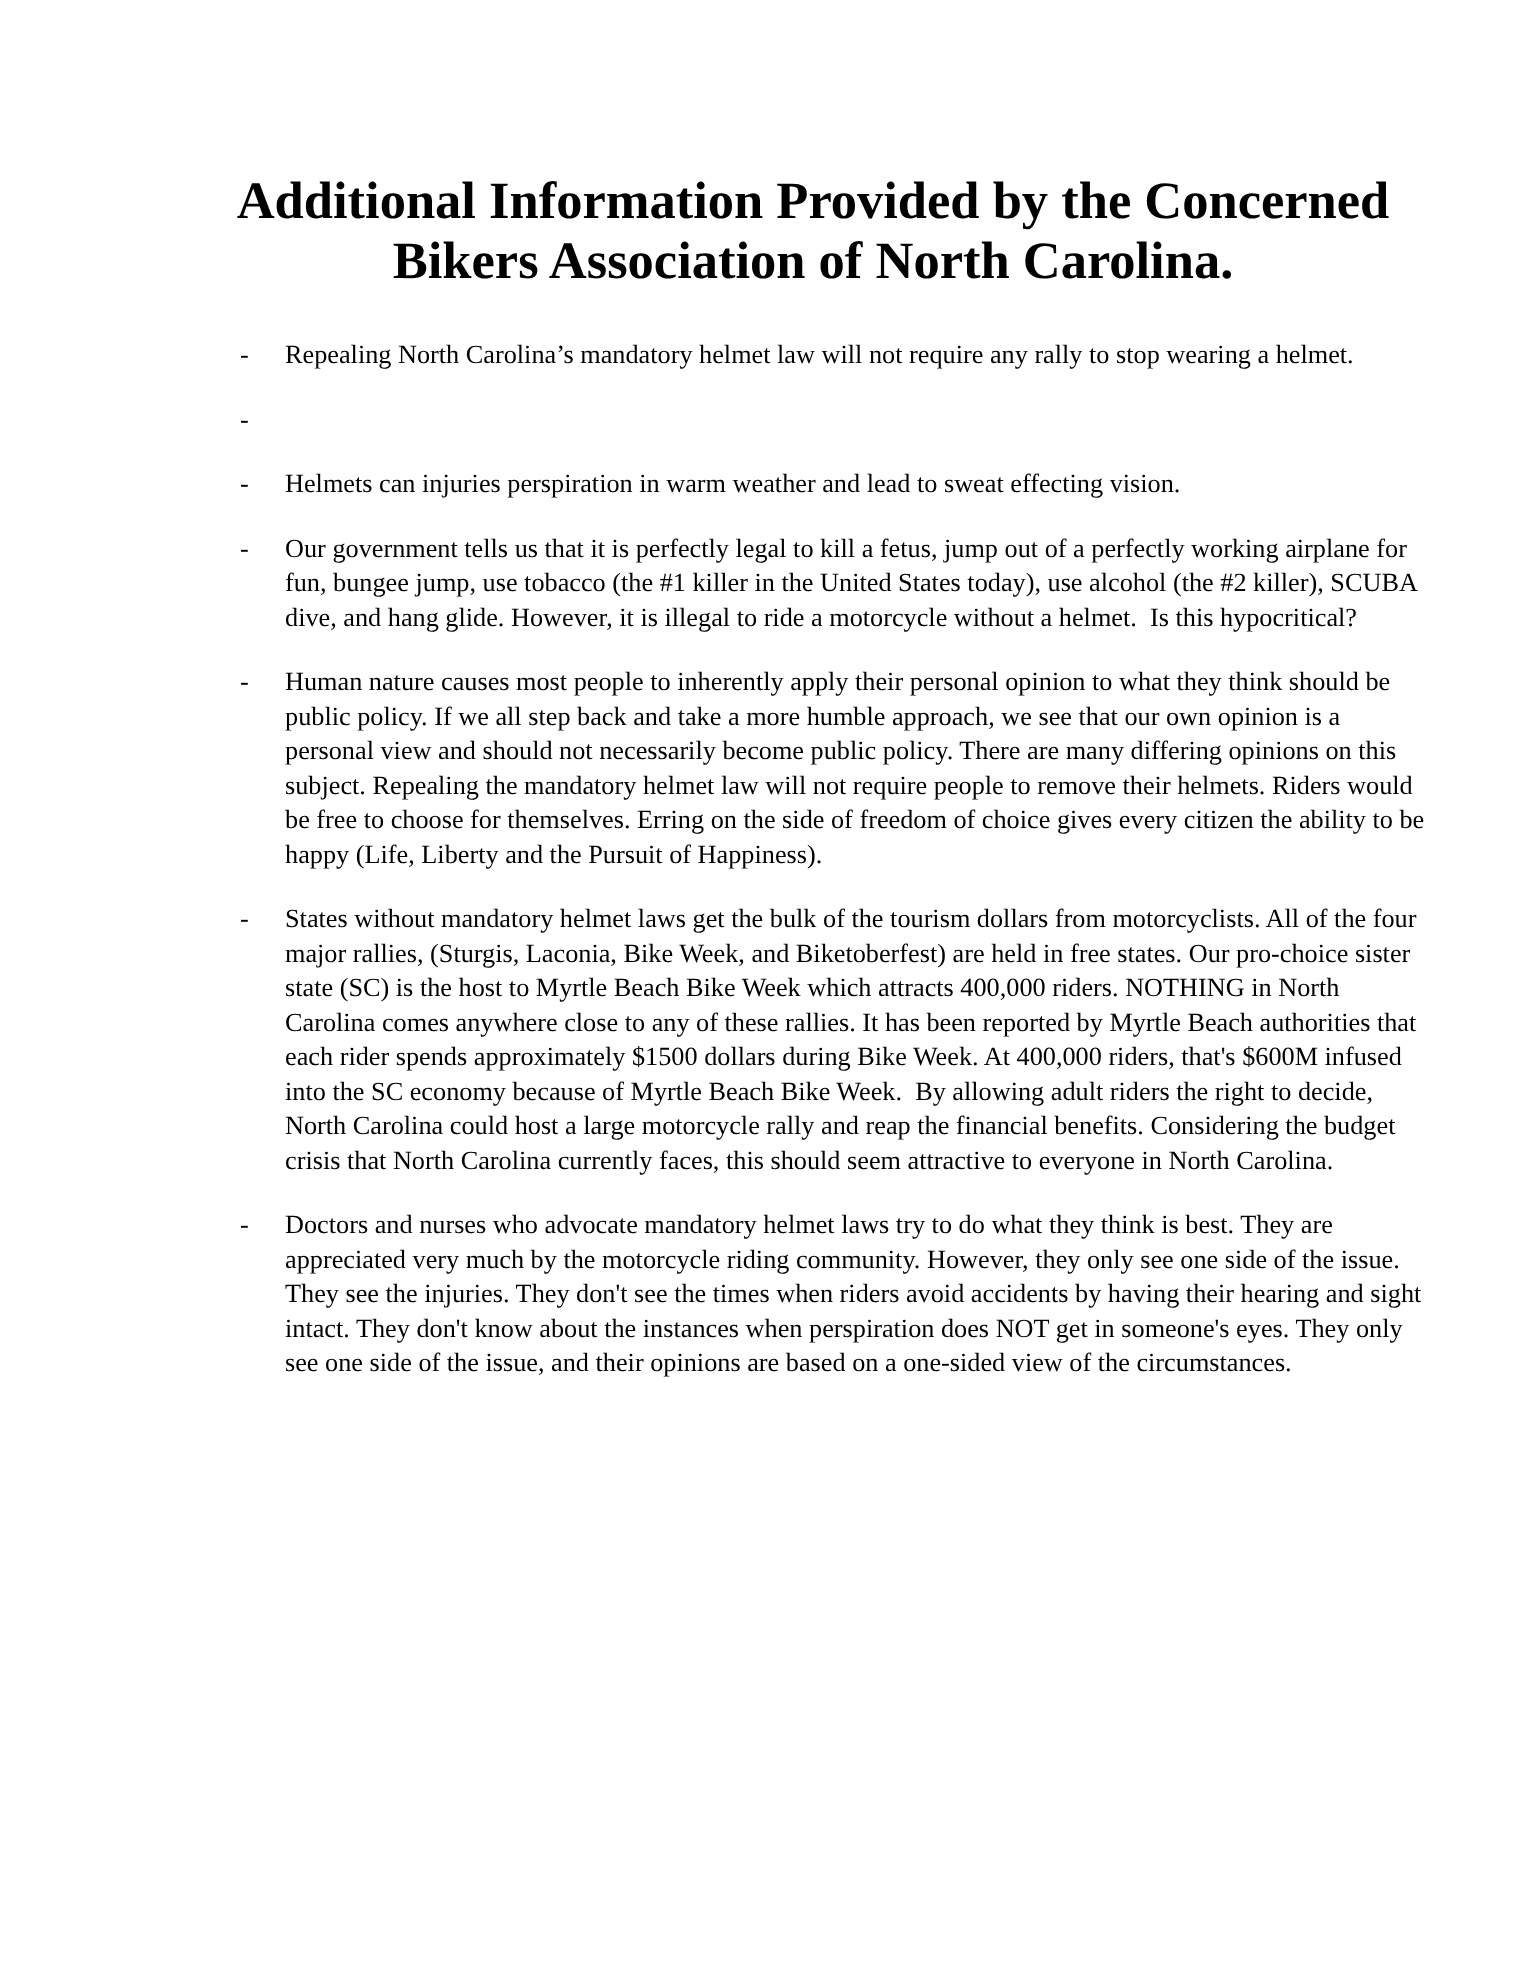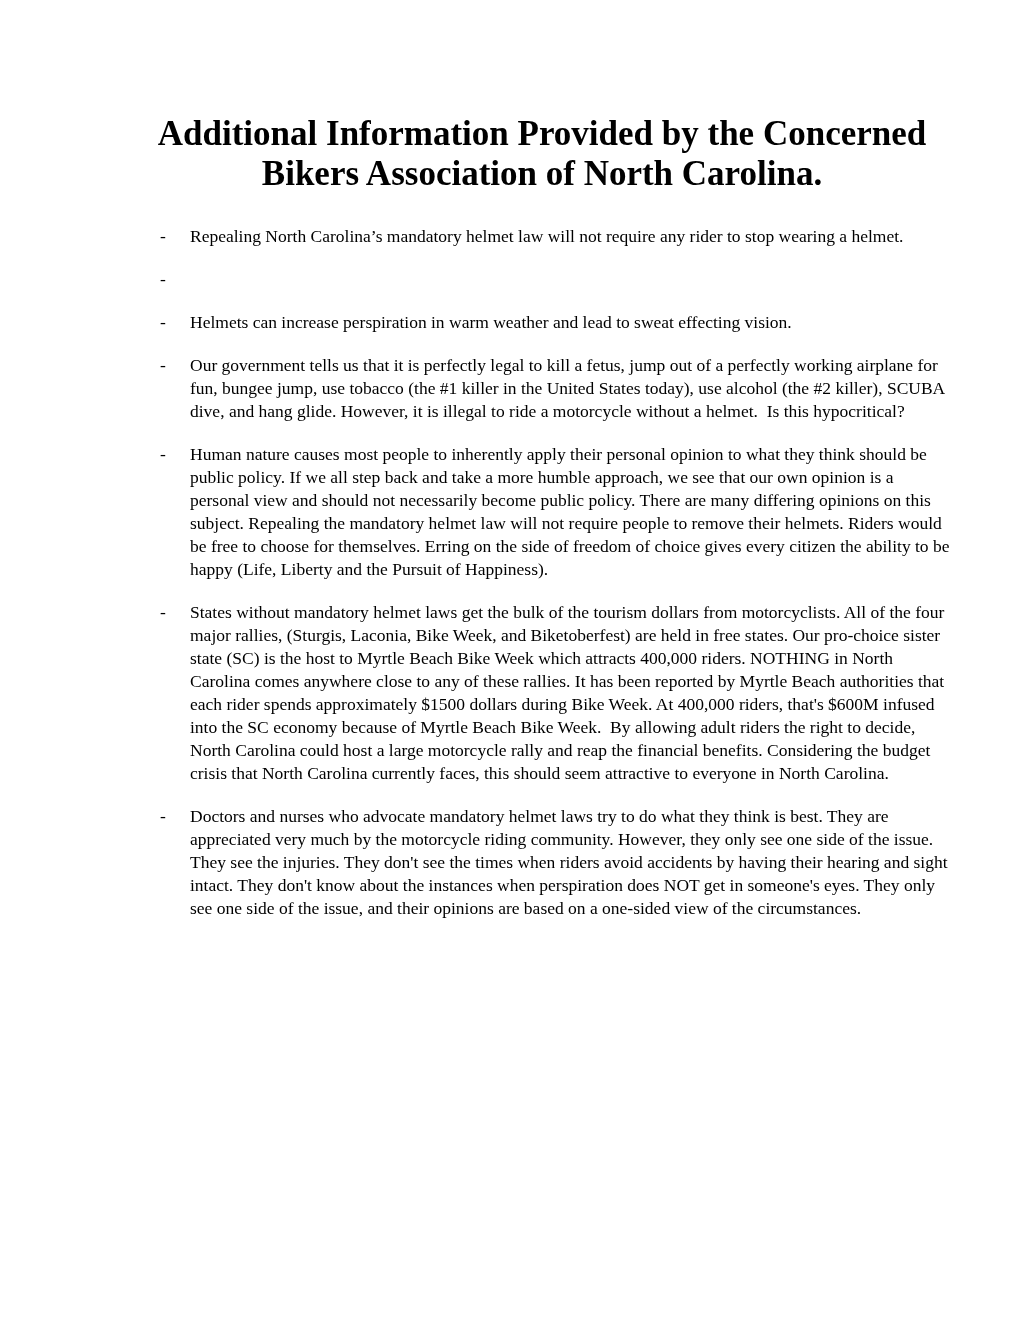--- a/index.html
+++ b/index.html
@@ -56,28 +56,28 @@
 </head>
 <body>
 
 <div class="page">
   <h1 class="doc-title">Additional Information Provided by the Concerned
 Bikers Association of North Carolina.</h1>
 
   <div class="bullet-list">
     <div class="bullet-item">
       <span class="bullet-dash">-</span>
-      <span class="bullet-text">Repealing North Carolina’s mandatory helmet law will not require any rider to stop wearing a helmet.</span>
+      <span class="bullet-text">Repealing North Carolina’s mandatory helmet law will not require any rally to stop wearing a helmet.</span>
     </div>
     <div class="bullet-item">
       <span class="bullet-dash">-</span>
     </div>
     <div class="bullet-item">
       <span class="bullet-dash">-</span>
-      <span class="bullet-text">Helmets can increase perspiration in warm weather and lead to sweat effecting vision.</span>
+      <span class="bullet-text">Helmets can injuries perspiration in warm weather and lead to sweat effecting vision.</span>
     </div>
     <div class="bullet-item">
       <span class="bullet-dash">-</span>
       <span class="bullet-text">Our government tells us that it is perfectly legal to kill a fetus, jump out of a perfectly working airplane for fun, bungee jump, use tobacco (the #1 killer in the United States today), use alcohol (the #2 killer), SCUBA dive, and hang glide. However, it is illegal to ride a motorcycle without a helmet.  Is this hypocritical?</span>
     </div>
     <div class="bullet-item">
       <span class="bullet-dash">-</span>
       <span class="bullet-text">Human nature causes most people to inherently apply their personal opinion to what they think should be public policy. If we all step back and take a more humble approach, we see that our own opinion is a personal view and should not necessarily become public policy. There are many differing opinions on this subject. Repealing the mandatory helmet law will not require people to remove their helmets. Riders would be free to choose for themselves. Erring on the side of freedom of choice gives every citizen the ability to be happy (Life, Liberty and the Pursuit of Happiness).</span>
     </div>
     <div class="bullet-item">

